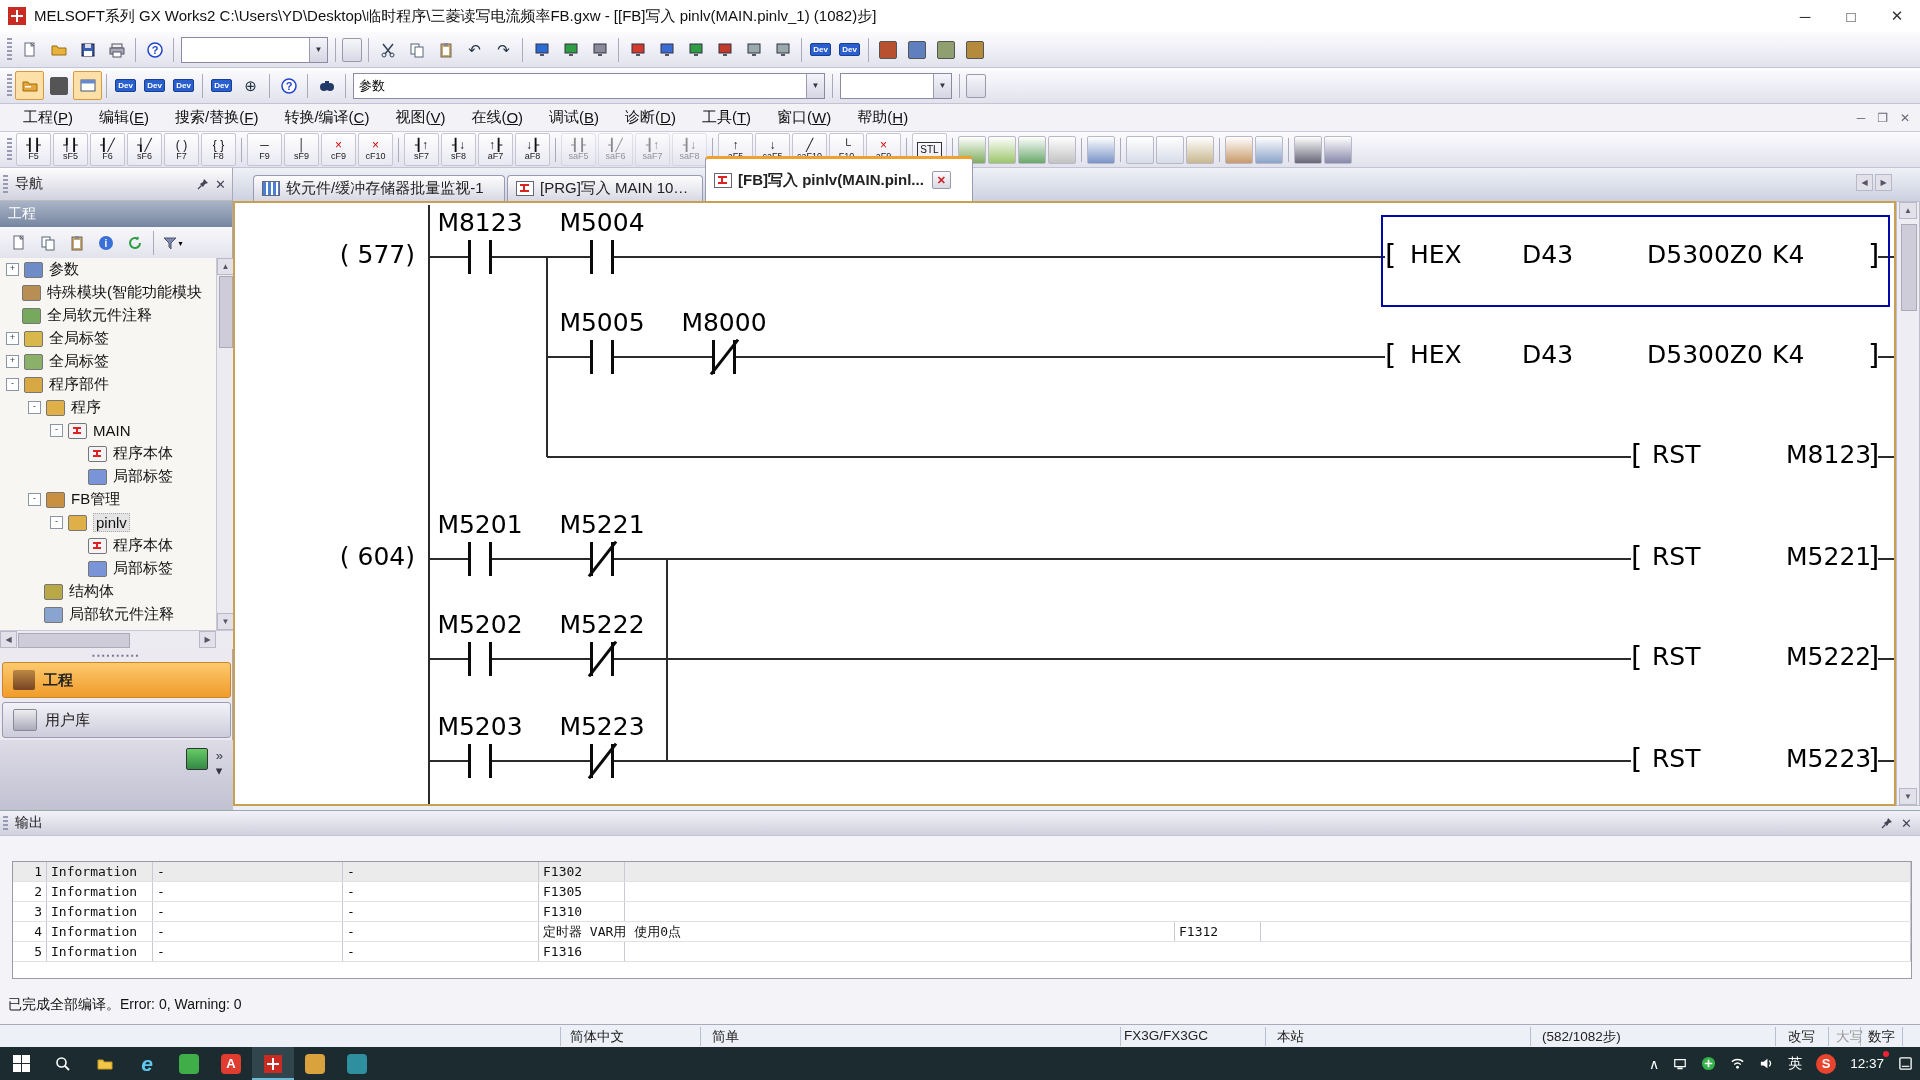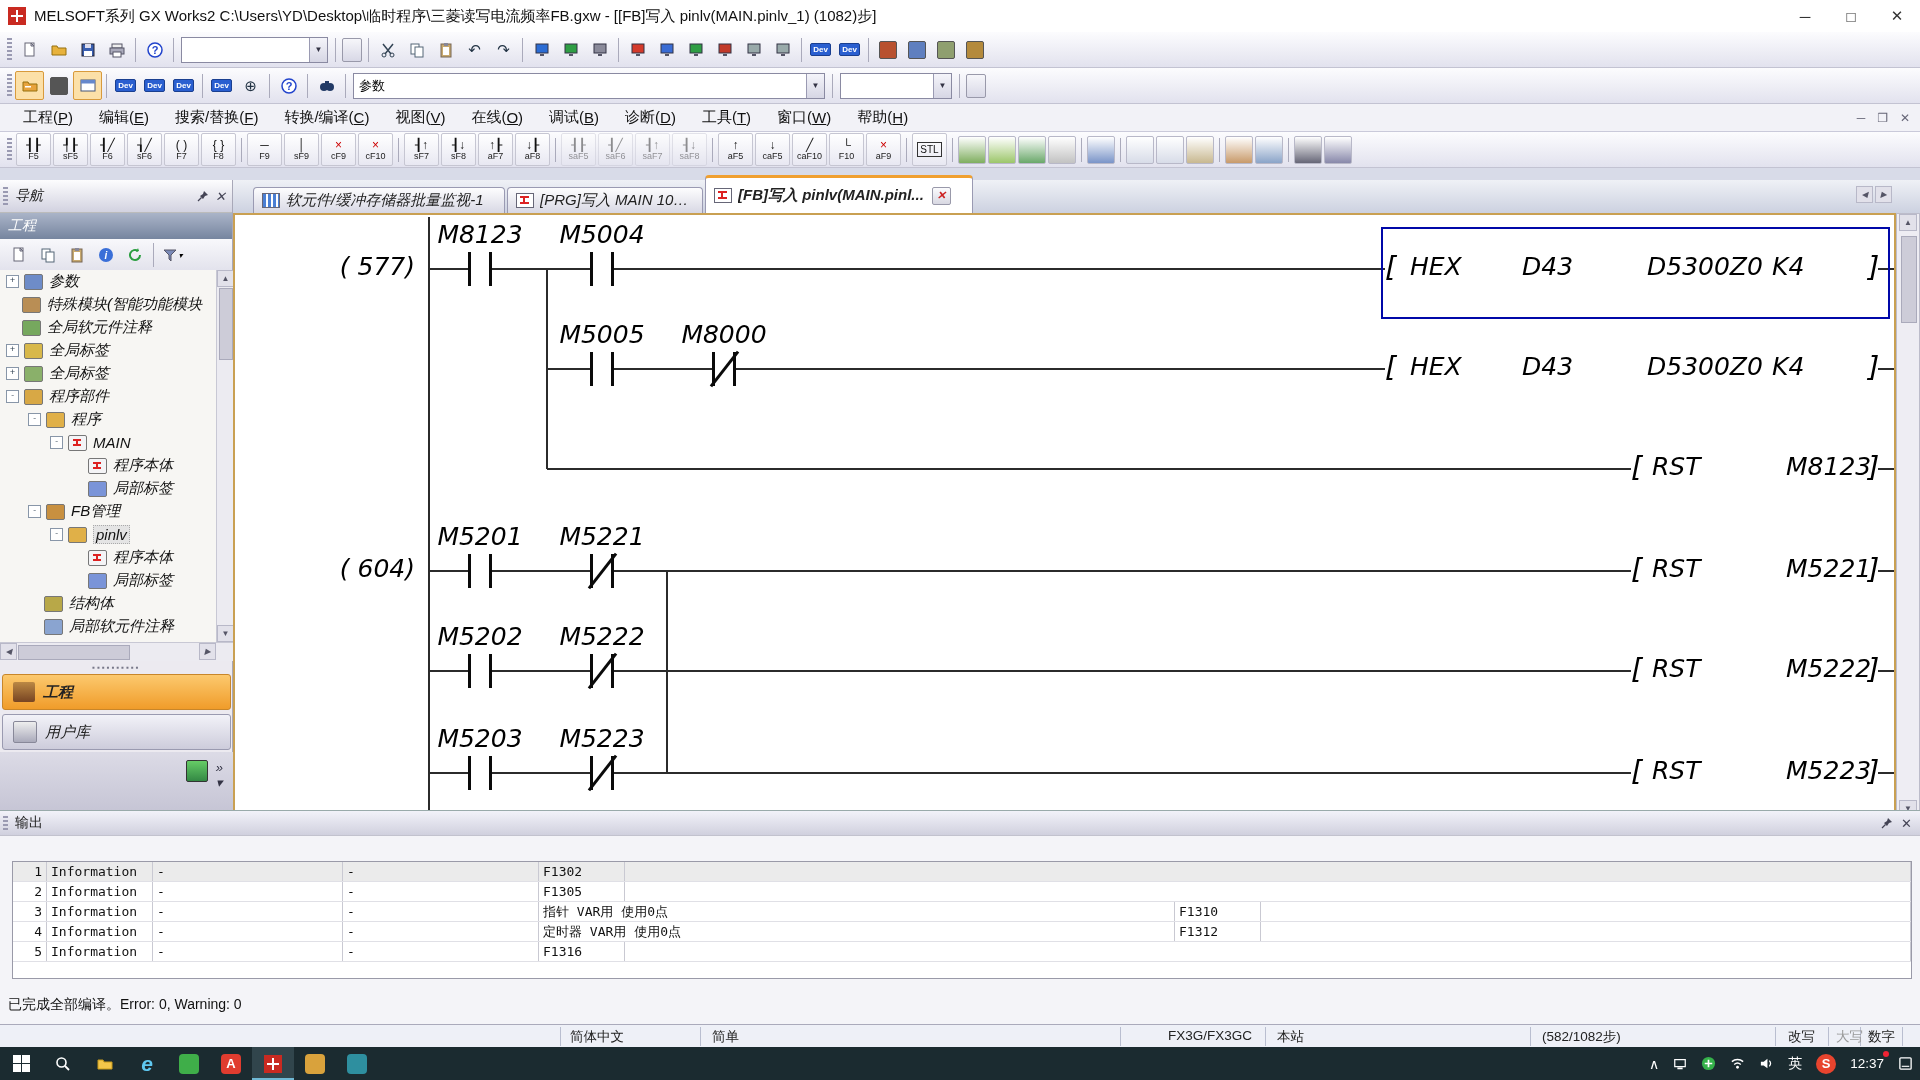--- a/index.html
+++ b/index.html
@@ -31,21 +31,21 @@
   #menubar{position:absolute;top:104px;left:0;width:1920px;height:28px;background:#f2f2f7;border-bottom:1px solid #cacada;display:flex;align-items:center;padding-left:10px;box-sizing:border-box;}
   .menu-item{padding:0 13px;font-size:15px;color:#111;height:100%;display:flex;align-items:center;}
   #mdictl{margin-left:auto;margin-right:10px;display:flex;gap:12px;color:#667;font-size:12px;}
   
   .lbtn{width:33px;height:31px;display:flex;flex-direction:column;align-items:center;justify-content:center;border:1px solid #c6c6d2;border-radius:2px;background:linear-gradient(#fff,#e8e8f2);margin:0 1px;flex:0 0 auto;}
   .lbtn .lg{font-size:12px;line-height:13px;height:13px;color:#111;}
   .lbtn .lk{font-size:9px;line-height:9px;color:#222;}
   .lbtn.dim{opacity:.45;}
   .licon{width:26px;height:26px;border:1px solid #b8b8c8;border-radius:2px;margin:0 1px;flex:0 0 auto;}
   
-  #main{position:absolute;top:180px;left:0;width:1920px;height:642px;font-style:italic;}
+  #main{position:absolute;top:168px;left:0;width:1920px;height:642px;}
   #nav{position:absolute;left:0;top:0;width:233px;height:642px;background:#eceaf0;border-right:1px solid #a8a8b8;box-sizing:border-box;}
   #nav-title{height:32px;background:linear-gradient(#fdfdfe,#d2d2e0);display:flex;align-items:center;font-size:14px;color:#222;border-bottom:1px solid #bbb;}
   #nav-title .t{margin-left:4px;}
   #nav-title .right{margin-left:auto;display:flex;align-items:center;gap:6px;margin-right:6px;color:#445;font-size:13px;}
   #nav-section{height:26px;background:linear-gradient(#aab4c8,#76859f);color:#fff;font-size:14px;display:flex;align-items:center;padding-left:8px;}
   #nav-toolbar{height:32px;display:flex;align-items:center;background:linear-gradient(#f8f8fb,#e2e2ec);border-bottom:1px solid #c5c5d2;padding-left:4px;}
   #nav-tree{position:absolute;top:90px;left:0;width:216px;height:372px;background:#f7f6f3;overflow:hidden;}
   .trow{height:23px;display:flex;align-items:center;font-size:15px;color:#111;white-space:nowrap;}
   .expbox{width:11px;height:11px;border:1px solid #8896a8;background:#fff;font-size:9px;line-height:9px;text-align:center;color:#345;flex:0 0 auto;margin-right:5px;}
   .ticon{width:17px;height:14px;border:1px solid #777;border-radius:2px;margin-right:6px;flex:0 0 auto;position:relative;}
@@ -57,21 +57,21 @@
   .sbtn{position:absolute;width:17px;height:17px;background:#e2e1ea;border:1px solid #b8b8c8;color:#556;font-size:8px;display:flex;align-items:center;justify-content:center;box-sizing:border-box;}
   #nav-splitter{position:absolute;top:480px;left:0;width:233px;height:14px;display:flex;align-items:center;justify-content:center;color:#778;font-size:8px;letter-spacing:2px;}
   .navbtn{position:absolute;left:2px;width:229px;height:36px;border:1px solid #9a9ab0;border-radius:3px;display:flex;align-items:center;font-size:15px;color:#222;background:linear-gradient(#f2f2f8,#cdccdb);box-sizing:border-box;}
   .navbtn.orange{background:linear-gradient(#fcc96e,#f09c2a);border-color:#c8862a;font-weight:bold;}
   .nbic{width:22px;height:20px;margin:0 8px 0 10px;border-radius:2px;}
   #nav-bottom{position:absolute;left:0;top:572px;width:233px;height:70px;background:linear-gradient(#dcdbe6,#c2c1d2);display:flex;align-items:flex-start;justify-content:flex-end;padding-top:8px;box-sizing:border-box;}
   
   #editor{position:absolute;left:233px;top:0;width:1687px;height:642px;background:#eceef4;}
   #tabbar{position:absolute;left:0;top:0;width:1687px;height:33px;background:linear-gradient(#eff1f6,#ccd1e0);display:flex;align-items:flex-end;padding-left:20px;box-sizing:border-box;}
   .tab{height:26px;display:flex;align-items:center;background:linear-gradient(#fdfdfe,#d8d8e4);border:1px solid #9a9ab2;border-bottom:none;border-radius:4px 4px 0 0;margin-right:2px;padding:0 8px;font-size:15px;color:#222;white-space:nowrap;overflow:hidden;box-sizing:border-box;}
-  .tab.active{height:38px;background:#fff;border-top:3px solid #f0a030;font-weight:bold;}
+  .tab.active{height:45px;background:#fff;border-top:3px solid #f0a030;font-weight:bold;}
   .tabic{width:16px;height:13px;margin-right:6px;flex:0 0 auto;border:1px solid #667;position:relative;}
   .tabclose{width:17px;height:16px;margin-left:8px;background:linear-gradient(#fbfbfd,#d8d8e2);border:1px solid #99a;border-radius:2px;color:#c22;font-size:11px;font-weight:bold;display:flex;align-items:center;justify-content:center;}
   #tabnav{position:absolute;right:28px;top:6px;display:flex;gap:2px;}
   #tabnav .sbtn{position:static;}
   #canvas{position:absolute;left:0;top:33px;width:1663px;height:605px;background:#fff;border:2px solid #c9a052;box-sizing:border-box;overflow:hidden;}
   #vscroll{position:absolute;left:1663px;top:33px;width:24px;height:605px;background:#eeedf3;border:1px solid #bcbcca;box-sizing:border-box;}
   .hl{position:absolute;height:2px;background:#2b2b2b;}
   .vl{position:absolute;width:2px;background:#2b2b2b;}
   .cgap{position:absolute;height:10px;background:#fff;}
   .cbar{position:absolute;width:3px;height:34px;background:#0a0a0a;}
@@ -786,21 +786,20 @@
           <div class="ocell" style="width: 190px;">-</div>
           <div class="ocell" style="width: 196px;">-</div>
           <div class="ocell" style="width: 86px;">F1305</div>
           <div class="ocell" style="flex: 1 1 0%;"></div>
         </div>
         <div class="orow">
           <div class="ocell" style="width: 34px; justify-content: flex-end;">3</div>
           <div class="ocell" style="width: 106px;">Information</div>
           <div class="ocell" style="width: 190px;">-</div>
           <div class="ocell" style="width: 196px;">-</div>
-          <div class="ocell" style="width: 636px;">指针 VAR用 使用0点</div>
           <div class="ocell" style="width: 86px;">F1310</div>
           <div class="ocell" style="flex: 1 1 0%;"></div>
         </div>
         <div class="orow">
           <div class="ocell" style="width: 34px; justify-content: flex-end;">4</div>
           <div class="ocell" style="width: 106px;">Information</div>
           <div class="ocell" style="width: 190px;">-</div>
           <div class="ocell" style="width: 196px;">-</div>
           <div class="ocell" style="width: 636px;">定时器 VAR用 使用0点</div>
           <div class="ocell" style="width: 86px;">F1312</div>
@@ -823,21 +822,21 @@
       <i style="left: 700px;"></i>
       <i style="left: 1120px;"></i>
       <i style="left: 1265px;"></i>
       <i style="left: 1530px;"></i>
       <i style="left: 1775px;"></i>
       <i style="left: 1828px;"></i>
       <i style="left: 1860px;"></i>
       <i style="left: 1902px;"></i>
       <span style="left: 570px;">简体中文</span>
       <span style="left: 712px;">简单</span>
-      <span style="left: 1168px; text-align: center;">FX3G/FX3GC</span>
+      <span style="left: 1124px; text-align: center;">FX3G/FX3GC</span>
       <span style="left: 1277px;">本站</span>
       <span style="left: 1542px;">(582/1082步)</span>
       <span style="left: 1788px;">改写</span>
       <span style="left: 1836px; color: rgb(153, 153, 153);">大写</span>
       <span style="left: 1868px;">数字</span>
     </div>
   <div id="taskbar">
       <div class="tk">
         <div class="winlogo">
           <b></b>

